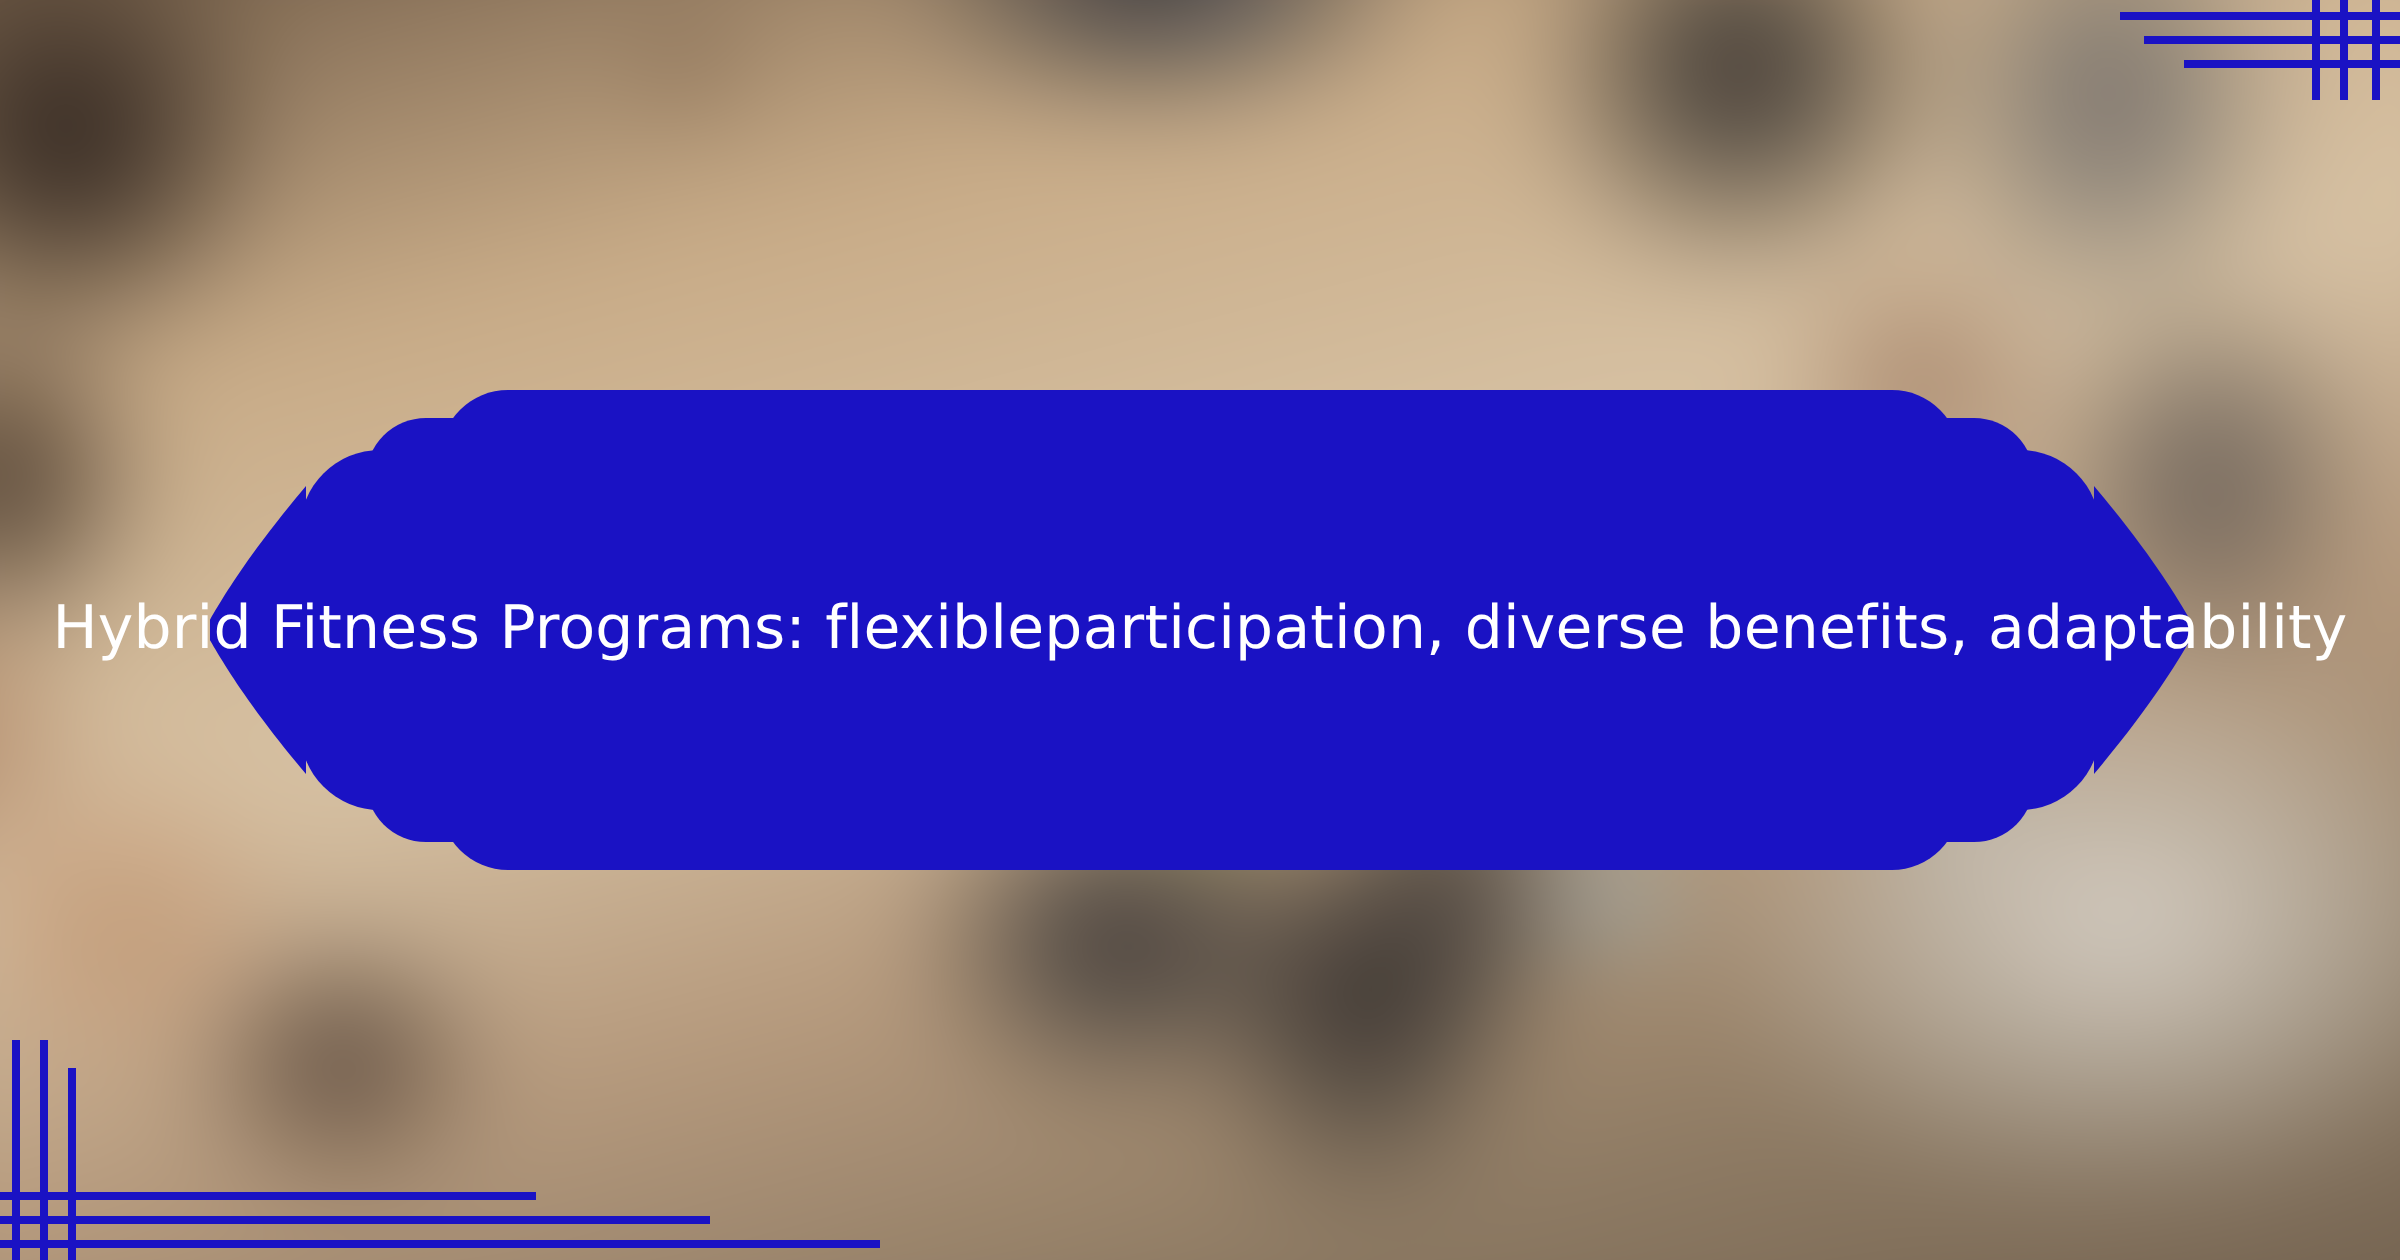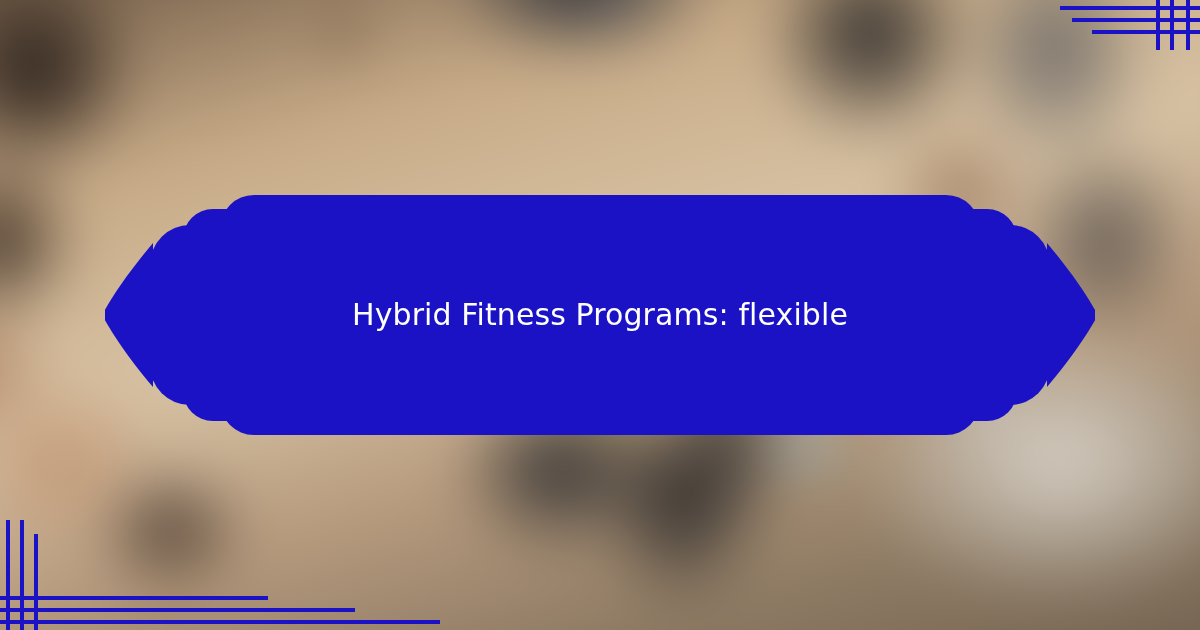--- a/index.html
+++ b/index.html
@@ -121,16 +121,17 @@
           <rect x="115" y="0" width="760" height="240" rx="34" ry="34" fill="#1a12c4"></rect>
           <rect x="78" y="14" width="834" height="212" rx="30" ry="30" fill="#1a12c4"></rect>
           <rect x="45" y="30" width="900" height="180" rx="40" ry="40" fill="#1a12c4"></rect>
           <path d="M 48 48 C 16 86 4 108 -3 120 C 4 132 16 154 48 192 Z" fill="#1a12c4"></path>
           <path d="M 942 48 C 974 86 986 108 993 120 C 986 132 974 154 942 192 Z" fill="#1a12c4"></path>
         </g>
     </svg>
 
     <div id="badge-text">
       <div class="badge-line">Hybrid Fitness Programs: flexible</div>
+      <div class="badge-line">participation, diverse benefits, adaptability</div>
     </div>
   </div>
 
 </div>
 
 </body></html>

